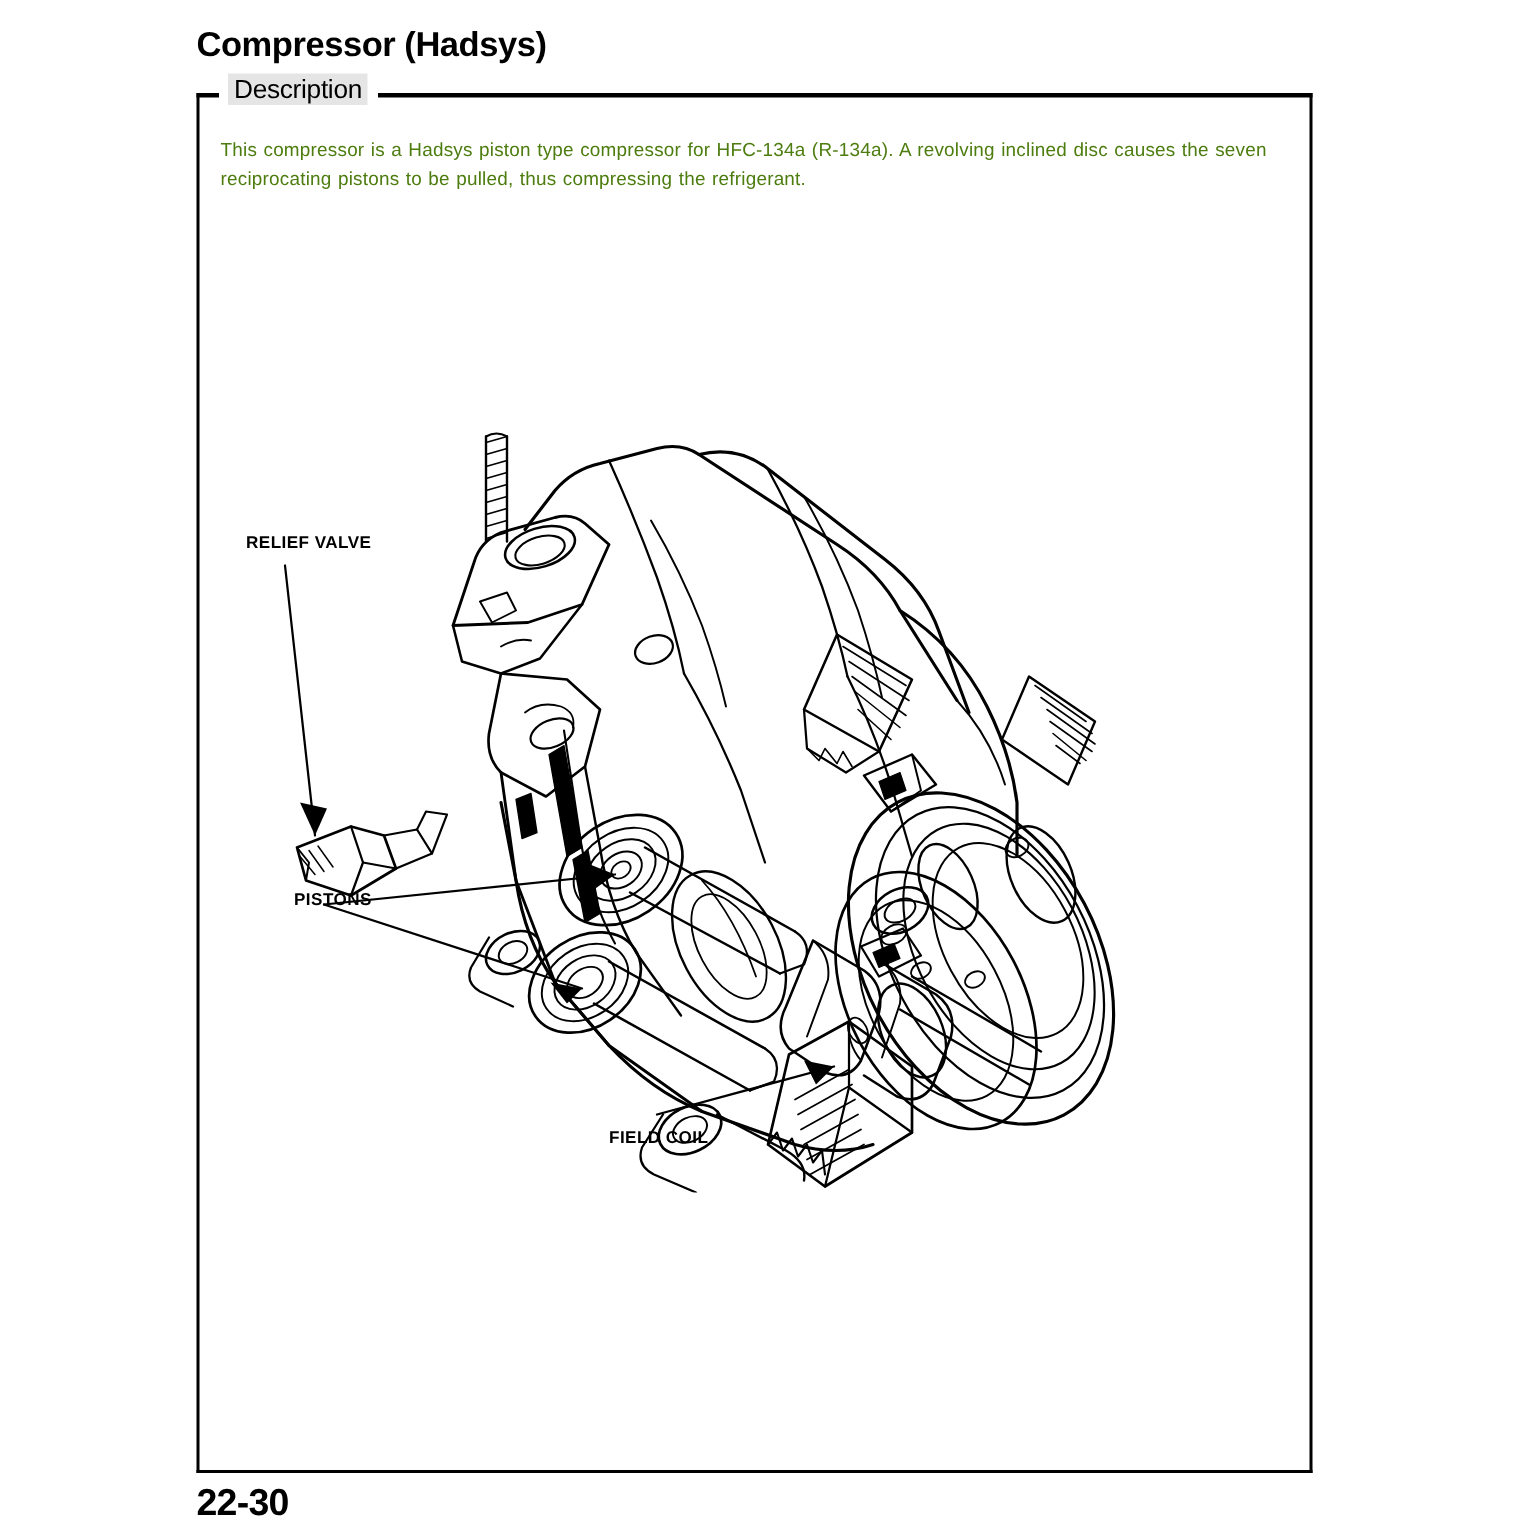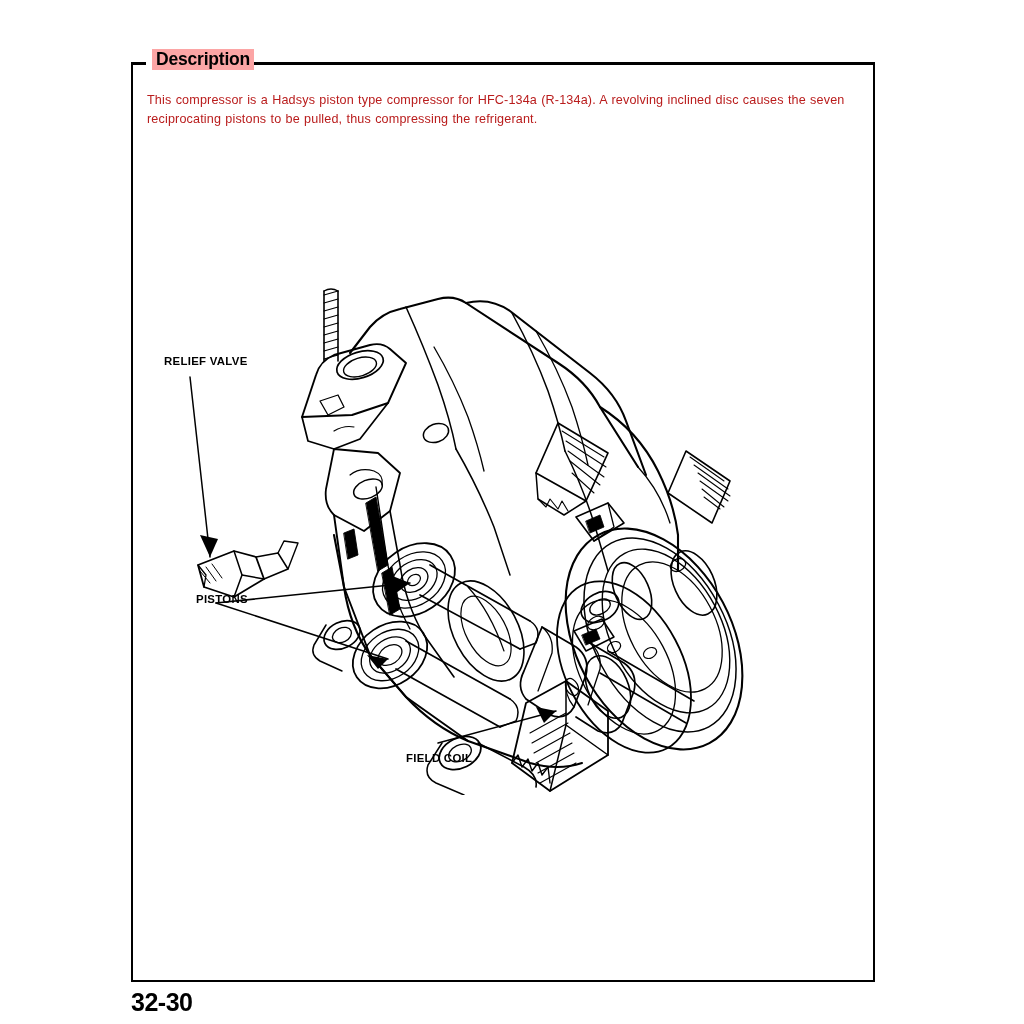--- a/index.html
+++ b/index.html
@@ -55,37 +55,37 @@
     top: 62px;
     width: 623px;
     height: 2.5px;
     background: #000;
   }
   #section-heading {
     position: absolute;
     left: 152px;
     top: 49px;
     font-size: 17.5px;
-    font-weight: bold;
+    font-weight: normal;
     letter-spacing: -0.2px;
     color: #000;
-    background: #fca5a5;
+    background: #e5e5e5;
     padding: 0 4px;
     white-space: nowrap;
   }
 
   
   #body-copy {
     position: absolute;
     left: 147px;
     top: 91px;
     width: 716px;
     font-size: 12.6px;
     line-height: 19px;
-    color: #b91c1c;
+    color: #4d7c0f;
     letter-spacing: 0.15px;
     word-spacing: 0.6px;
   }
   #body-copy p { margin: 0; }
 
   
   #illustration {
     position: absolute;
     left: 138px;
     top: 235px;
@@ -111,20 +111,21 @@
     font-weight: bold;
     letter-spacing: -0.5px;
     color: #000;
   }
 </style>
 </head>
 <body>
 
 <div id="page">
 
+  <div id="page-title">Compressor (Hadsys)</div>
 
   <div id="frame-top-stub"></div>
   <div id="frame-top-rule"></div>
   <div id="section-frame"></div>
   <div id="section-heading">Description</div>
 
   <div id="body-copy">
     <p>This compressor is a Hadsys piston type compressor for HFC-134a (R-134a). A revolving inclined disc causes the seven reciprocating pistons to be pulled, thus compressing the refrigerant.</p>
   </div>
 
@@ -334,15 +335,15 @@
       </g>
 
       <g stroke="none">
         <text class="lbl" x="26" y="130">RELIEF VALVE</text>
         <text class="lbl" x="58" y="368">PISTONS</text>
         <text class="lbl" x="268" y="527">FIELD COIL</text>
       </g>
     </svg>
   </div>
 
-  <div id="page-number">32-30</div>
+  <div id="page-number">22-30</div>
 
 </div>
 
 </body></html>

